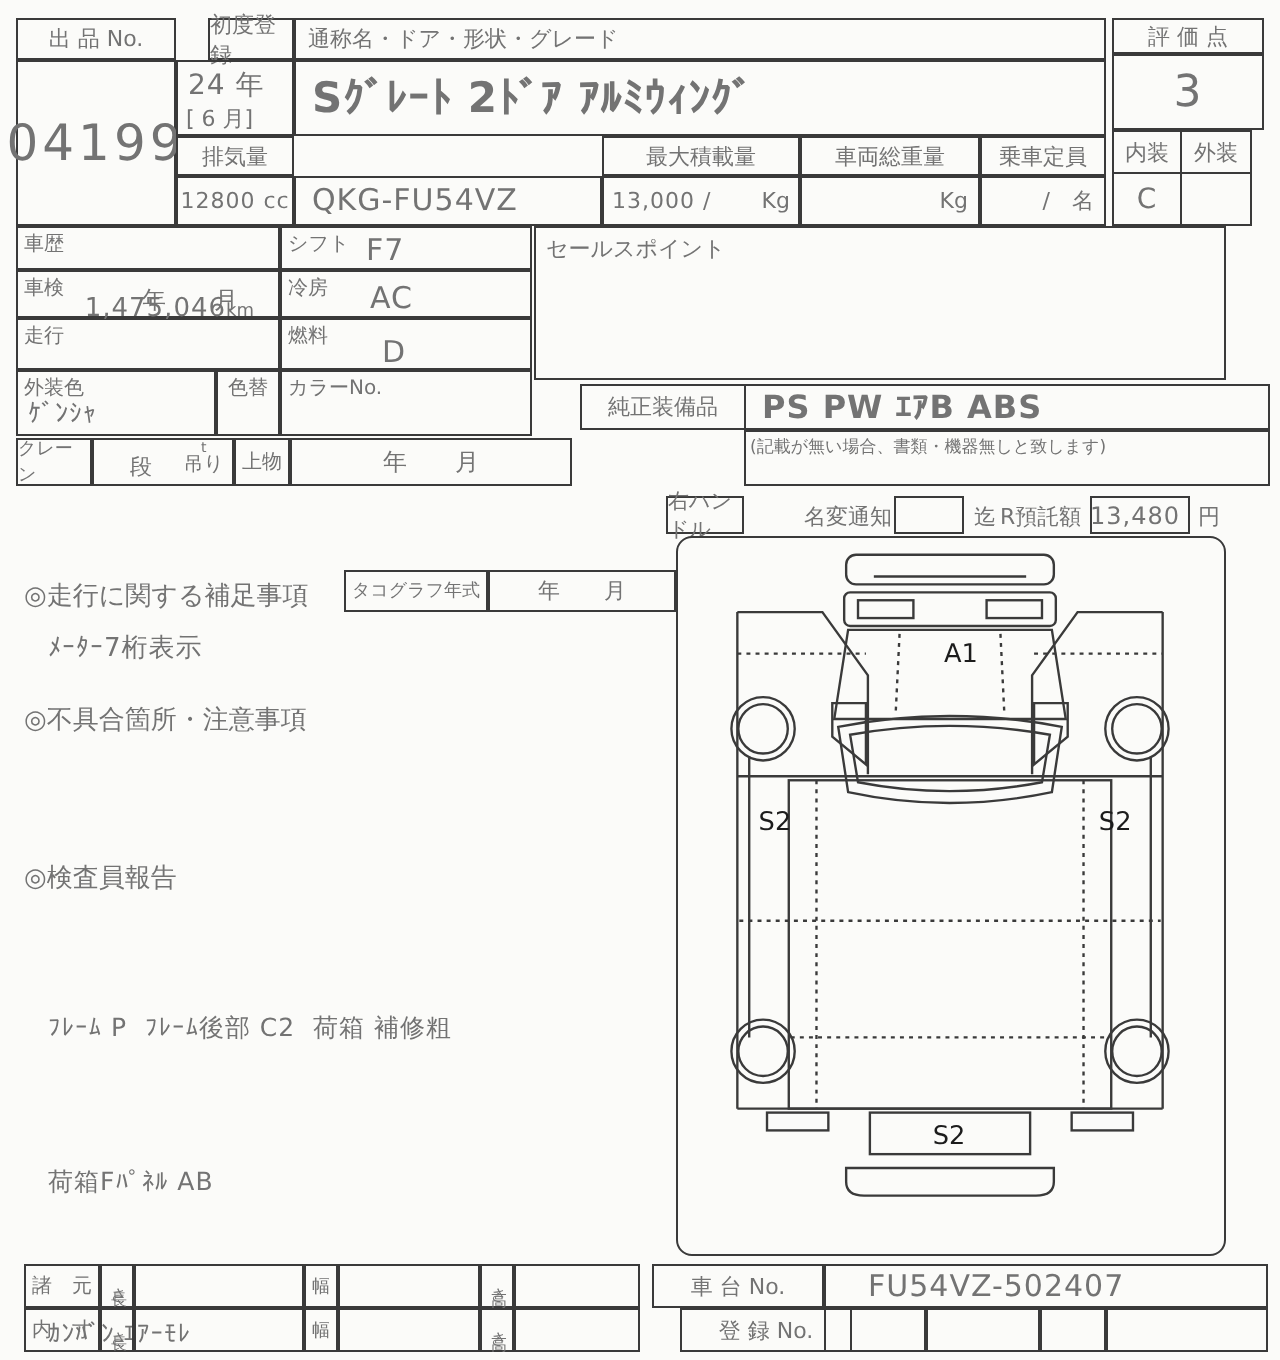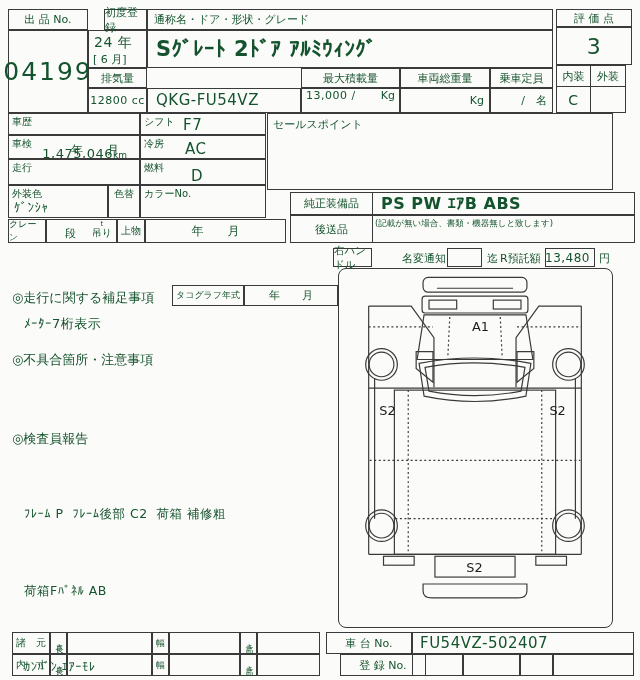--- a/index.html
+++ b/index.html
@@ -1,25 +1,25 @@
 <!DOCTYPE html>
 <html><head>
 <meta charset="utf-8">
 <style>
   html,body{margin:0;padding:0;background:#ececea;}
   .sheet{
     position:relative;width:640px;height:680px;margin:0 auto;
-    background:#fbfbf9;color:#14532d;
+    background:#fbfbf9;color:#737373;
     font-family:"DejaVu Sans","Liberation Sans",sans-serif;
     overflow:hidden;
   }
   .c{position:absolute;border:1px solid #3a3a3a;box-sizing:border-box;background:transparent;}
   .fc{display:flex;align-items:center;justify-content:center;}
   .fe{display:flex;align-items:center;justify-content:flex-end;}
-  .fb{display:flex;justify-content:space-between;}
+  .fb{display:flex;align-items:center;justify-content:space-between;}
   .cl{position:absolute;top:1px;left:3px;font-size:10px;white-space:nowrap;}
   .txt{position:absolute;white-space:pre;}
   .f9{font-size:9px;}.f10{font-size:10px;}.f11{font-size:11px;}.f12{font-size:12px;}
   .f13{font-size:13px;}.f14{font-size:14px;}.f15{font-size:15px;}.f16{font-size:16px;}
   .hw{font-weight:500;letter-spacing:.5px;}
   .rl{height:18.5px;line-height:18.5px;font-size:12.5px;white-space:pre;margin-top:20px;}
   .vt{writing-mode:vertical-rl;text-orientation:upright;font-size:8px;line-height:1;letter-spacing:-1px;}
   .dsh{stroke-dasharray:2,2.6;}
   svg text{font-family:"DejaVu Sans","Liberation Sans",sans-serif;}
 </style>
@@ -116,21 +116,20 @@
   <div class="c fc f10" style="left:117px;top:219px;width:28px;height:24px">上物</div>
   <div class="c fc f12" style="left:145px;top:219px;width:141px;height:24px;white-space:pre">年　　月</div>
 
   <div class="c" style="left:267px;top:113px;width:346px;height:77px">
     <span class="cl f11" style="top:3px;left:5px">セールスポイント</span>
   </div>
 
   <div class="c fc f11" style="left:290px;top:192px;width:83px;height:23px">純正装備品</div>
   <div class="c f16 hw" style="left:372px;top:192px;width:263px;height:23px;line-height:21px;padding-left:8px;font-weight:600">PS PW ｴｱB ABS</div>
 
-  <div class="c fc f11" style="left:290px;top:215px;width:83px;height:28px">後送品</div>
   <div class="c" style="left:372px;top:215px;width:263px;height:28px">
     <span class="cl" style="font-size:8.5px;top:2px;left:2px">(記載が無い場合、書類・機器無しと致します)</span>
   </div>
 
   <div class="c fc" style="left:333px;top:248px;width:39px;height:19px;font-size:10.5px">右ハンドル</div>
   <div class="txt f11" style="left:402px;top:251px">名変通知</div>
   <div class="c" style="left:447px;top:248px;width:35px;height:19px"></div>
   <div class="txt f11" style="left:487px;top:251px">迄</div>
   <div class="txt f11" style="left:500px;top:251px">R預託額</div>
   <div class="c fe f12 hw" style="left:545px;top:248px;width:50px;height:19px;padding-right:4px">13,480</div>
@@ -237,20 +236,20 @@
     </div>
   <div class="c" style="left:67px;top:654px;width:85px;height:22px"></div>
   <div class="c fc f9" style="left:152px;top:654px;width:17px;height:22px">幅</div>
   <div class="c" style="left:169px;top:654px;width:71px;height:22px"></div>
   <div class="c fc" style="left:240px;top:654px;width:17px;height:22px">
       <span class="vt">高さ</span>
     </div>
   <div class="c" style="left:257px;top:654px;width:63px;height:22px"></div>
 
   <div class="c fc f11" style="left:326px;top:632px;width:86px;height:22px">車 台 No.</div>
-  <div class="c f15 hw" style="left:412px;top:632px;width:222px;height:22px;line-height:20px;padding-left:7px">FU54VZ-502407</div>
+  <div class="c f15 hw" style="left:412px;top:632px;width:222px;height:22px;line-height:20px;padding-left:21px">FU54VZ-502407</div>
   <div class="c fc f11" style="left:340px;top:654px;width:86px;height:22px">登 録 No.</div>
   <div class="c" style="left:412px;top:654px;width:51px;height:22px"></div>
   <div class="c" style="left:463px;top:654px;width:57px;height:22px"></div>
   <div class="c" style="left:520px;top:654px;width:33px;height:22px"></div>
   <div class="c" style="left:553px;top:654px;width:81px;height:22px"></div>
 
 </div>
 
 </body></html>

